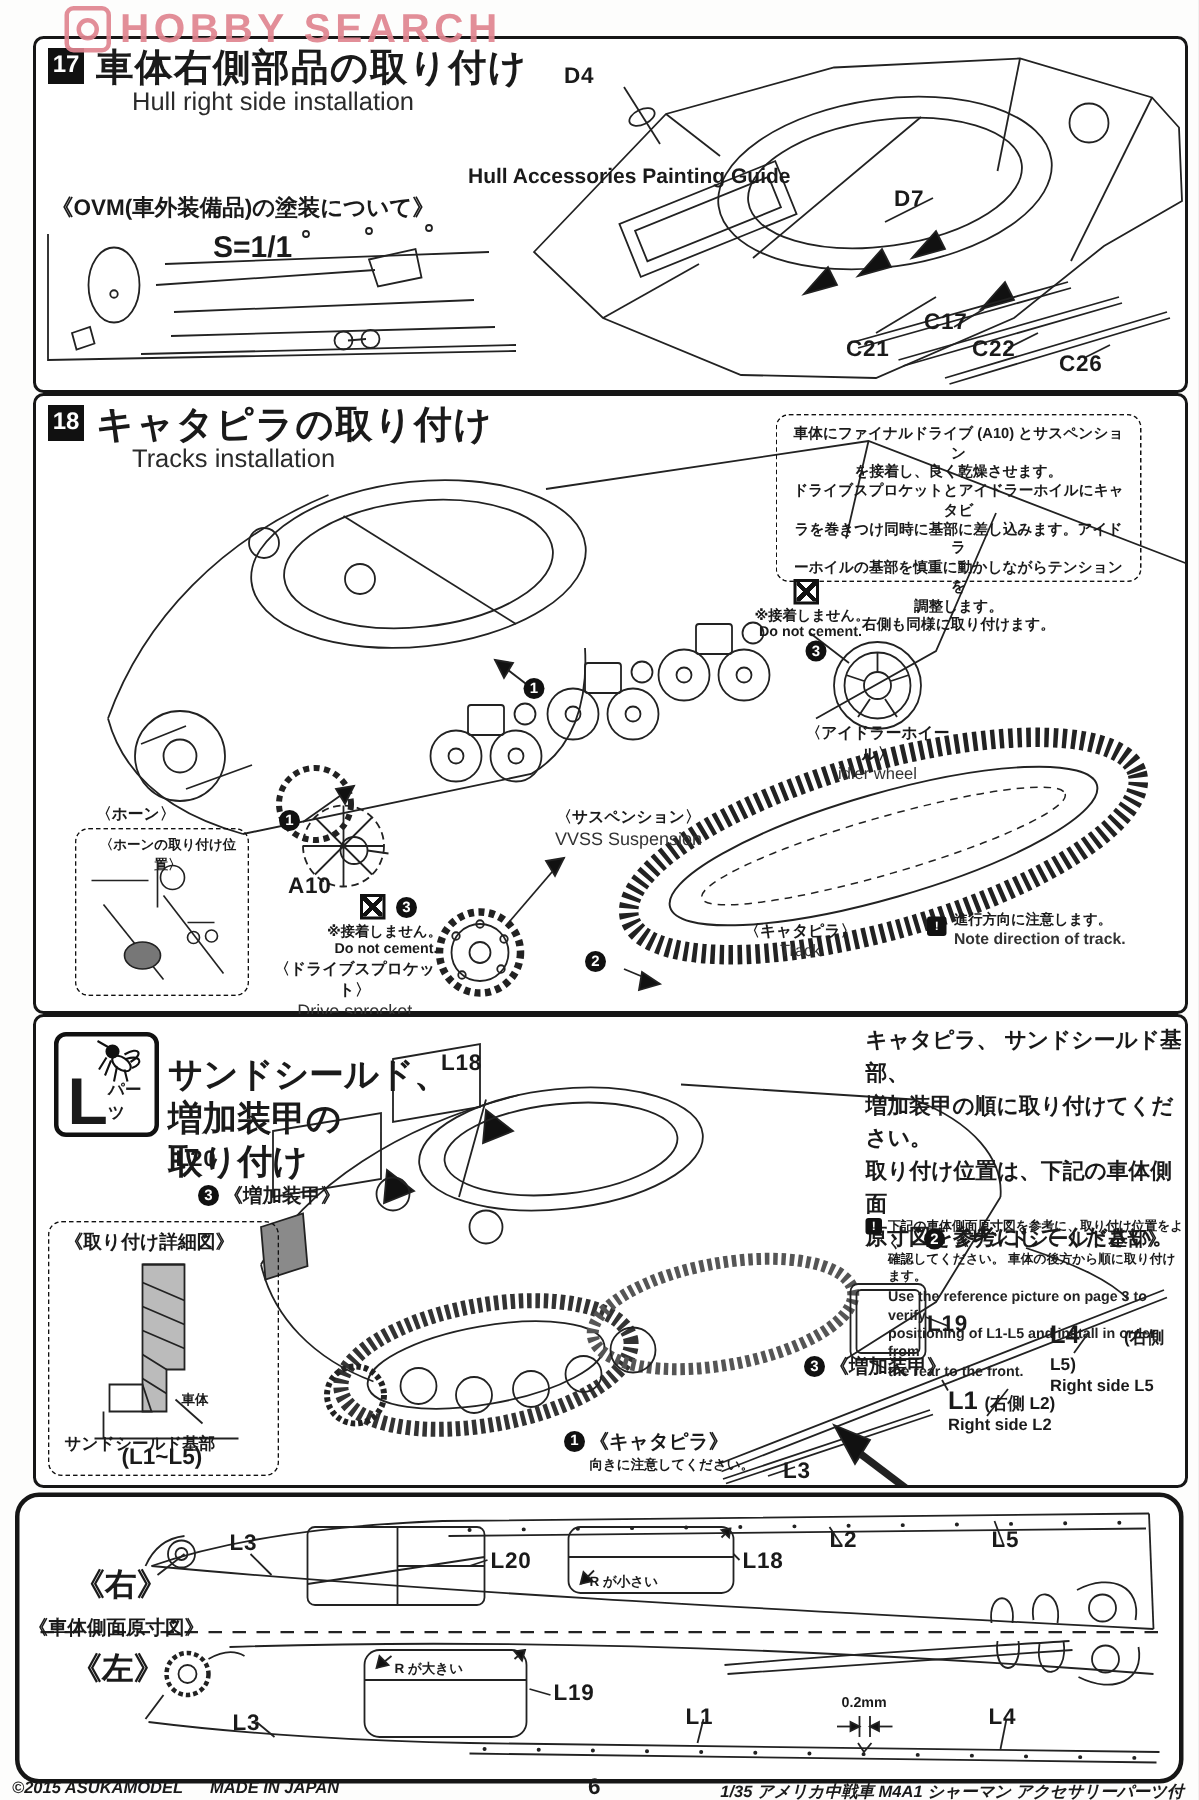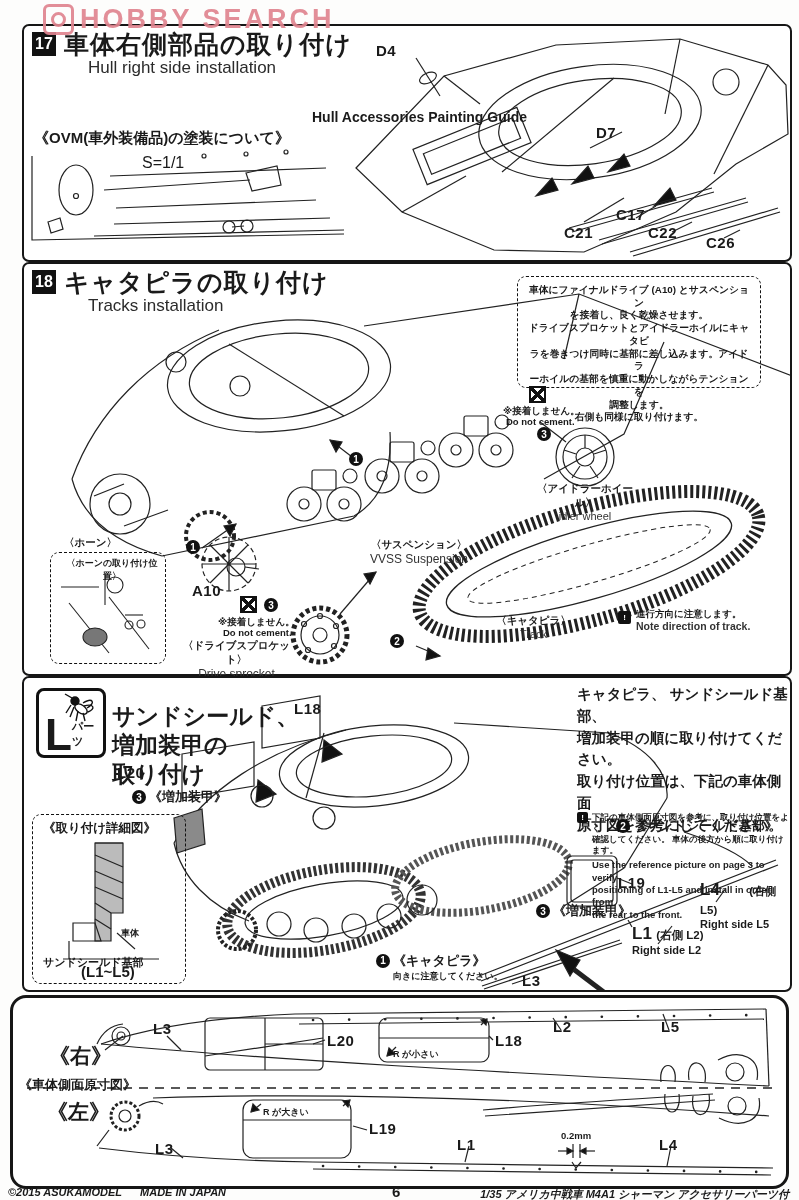--- a/index.html
+++ b/index.html
@@ -97,21 +97,21 @@
           <path d="M612,192 L632,180"></path>
           <path d="M648,206 L668,196"></path>
           <path d="M700,212 L716,204"></path>
       </g>
     </svg>
     <div class="abs stepbox" style="left:8px;top:6px;">17</div>
     <div class="abs title-jp" style="left:40px;top:2px;">車体右側部品の取り付け</div>
     <div class="abs title-en" style="left:64px;top:32px;">Hull right side installation</div>
     <div class="abs h-jp" style="left:10px;top:62px;margin-top:41px;">《OVM(車外装備品)の塗装について》</div>
     <div class="abs body-en" style="left:288px;top:82px;font-size:14px;font-weight:bold;">Hull Accessories Painting Guide</div>
-    <div class="abs" style="left:118px;top:128px;font-size:16px;font-weight:normal;text-align:right;">S=1/1</div>
+    <div class="abs" style="left:118px;top:128px;font-size:20px;font-weight:bold;text-align:right;">S=1/1</div>
     <div class="abs plabel" style="left:352px;top:16px;">D4</div>
     <div class="abs plabel" style="left:572px;top:98px;">D7</div>
     <div class="abs plabel" style="left:540px;top:198px;">C21</div>
     <div class="abs plabel" style="left:592px;top:180px;text-align:right;">C17</div>
     <div class="abs plabel" style="left:624px;top:198px;">C22</div>
     <div class="abs plabel" style="left:682px;top:208px;">C26</div>
   </div>
 
   <div class="abs watermark" style="left:4px;top:4px;margin-left:39px;">
     <span class="wm-ic">

